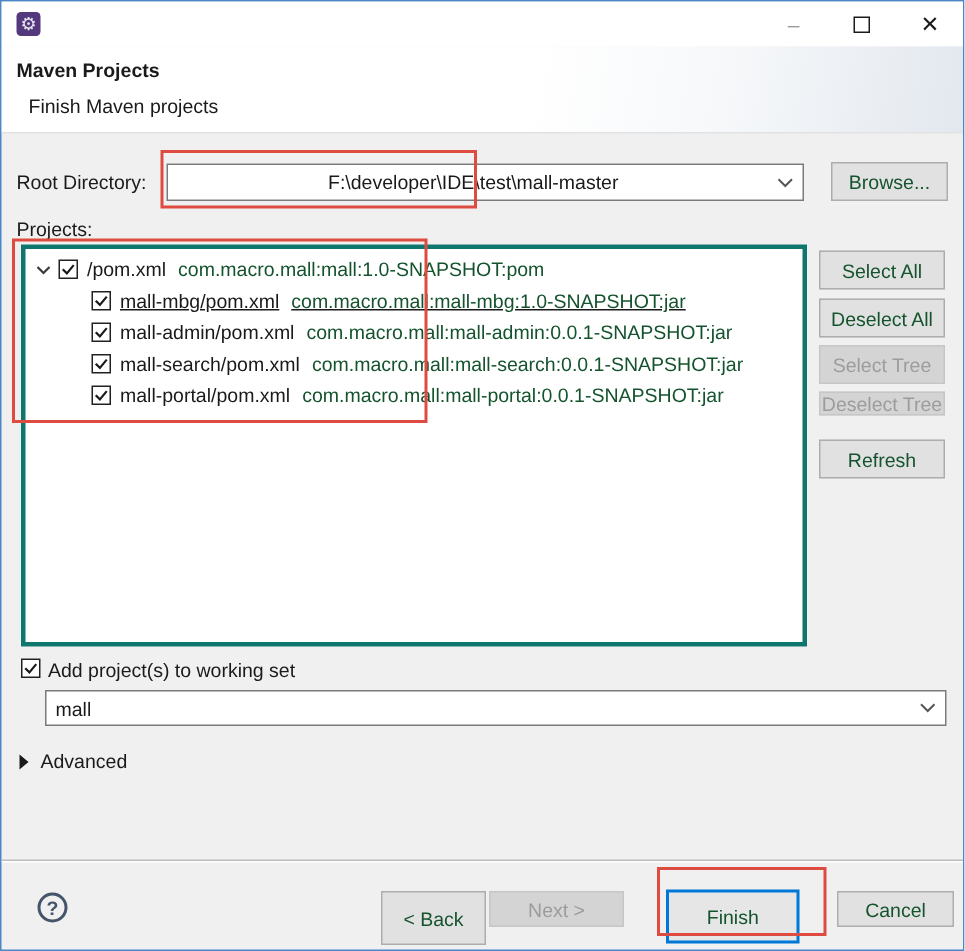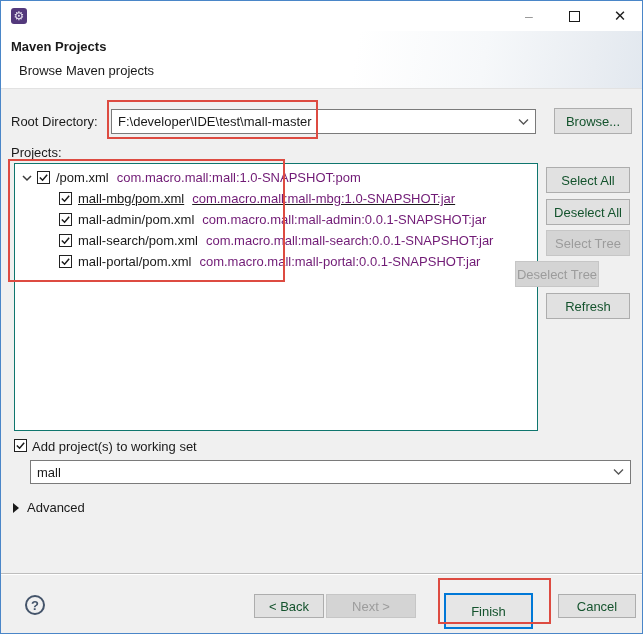--- a/index.html
+++ b/index.html
@@ -29,29 +29,29 @@
   
   .label{position:absolute;white-space:nowrap;}
   .combo{position:absolute;background:#ffffff;border:1px solid #7a7a7a;display:flex;align-items:center;
     padding:0 22px 0 6px;white-space:nowrap;overflow:hidden;}
   .combo .chev{position:absolute;right:6px;top:50%;transform:translateY(-50%);display:flex;}
   .btn{position:absolute;background:#e1e1e1;border:1px solid #adadad;color:#14532d;
     display:flex;align-items:center;justify-content:center;white-space:nowrap;cursor:default;}
   .btn.disabled{background:#d4d4d4;border-color:#c6c6c6;color:#9c9c9c;}
   .btn.default{border:2px solid #0078d7;background:#e6e6e6;}
   
-  .tree-panel{position:absolute;left:13px;top:162px;width:524px;height:268px;background:#ffffff;border:1px solid #0f766e;}
+  .tree-panel{position:absolute;left:13px;top:162px;width:524px;height:268px;background:#ffffff;border:3px solid #0f766e;}
   .tree-row{position:absolute;left:0;width:100%;height:21px;display:flex;align-items:center;}
   .tree-row.lvl0{padding-left:5px;}
   .tree-row.lvl1{padding-left:44px;}
   .expander{width:14px;display:flex;align-items:center;justify-content:center;margin-right:3px;}
   .checkbox{width:13px;height:13px;min-width:13px;background:#fff;border:1px solid #212121;
     display:inline-flex;align-items:center;justify-content:center;margin-right:6px;}
   .tree-name{margin-right:8px;white-space:nowrap;}
-  .tree-coords{color:#701a75;white-space:nowrap;}
+  .tree-coords{color:#14532d;white-space:nowrap;}
   
   .separator{position:absolute;left:0;top:572px;width:100%;height:2px;
     border-top:1px solid #bdbdbd;border-bottom:1px solid #ffffff;}
   .help-circle{position:absolute;left:24px;top:594px;width:20px;height:20px;border-radius:50%;
     border:2px solid #44546a;color:#44546a;font-weight:bold;display:flex;align-items:center;
     justify-content:center;font-size:13px;}
   
   .ws-check{position:absolute;left:13px;top:438px;}
   .advanced-arrow{width:0;height:0;border-top:5px solid transparent;border-bottom:5px solid transparent;
     border-left:6px solid #1a1a1a;display:inline-block;}
@@ -66,25 +66,25 @@
     <div class="app-icon">⚙</div>
     <div class="win-ctrl ctrl-min">–</div>
     <div class="win-ctrl ctrl-max">
         <span class="maxbox"></span>
       </div>
     <div class="win-ctrl ctrl-close">✕</div>
   </div>
 
   <div class="header">
     <div class="header-title">Maven Projects</div>
-    <div class="header-sub">Browse Maven projects</div>
+    <div class="header-sub">Finish Maven projects</div>
   </div>
 
   <div class="label" style="left:10px;top:113px;">Root Directory:</div>
-  <div class="combo" style="left:110px;top:108px;width:425px;height:25px;">
+  <div class="combo" style="left:110px;top:108px;width:425px;height:25px;justify-content:center;">
     <span>F:\developer\IDE\test\mall-master</span>
     <span class="chev">
       <svg width="11" height="7" viewBox="0 0 11 7">
           <polyline points="1,1 5.5,5.5 10,1" fill="none" stroke="#555" stroke-width="1.3"></polyline>
         </svg>
     </span>
   </div>
   <div class="btn" style="left:553px;top:107px;width:78px;height:26px;">Browse...</div>
 
   <div class="label" style="left:10px;top:144px;">Projects:</div>
@@ -137,21 +137,21 @@
           </svg>
       </span>
       <span class="tree-name">mall-portal/pom.xml</span>
       <span class="tree-coords">com.macro.mall:mall-portal:0.0.1-SNAPSHOT:jar</span>
     </div>
   </div>
 
   <div class="btn" style="left:545px;top:166px;width:84px;height:26px;">Select All</div>
   <div class="btn disabled" style="left:545px;top:229px;width:84px;height:26px;">Select Tree</div>
   <div class="btn" style="left:545px;top:198px;width:84px;height:26px;">Deselect All</div>
-  <div class="btn disabled" style="left:514px;top:260px;width:84px;height:26px;">Deselect Tree</div>
+  <div class="btn disabled" style="left:545px;top:260px;width:84px;height:16px;">Deselect Tree</div>
   <div class="btn" style="left:545px;top:292px;width:84px;height:26px;">Refresh</div>
 
   <span class="checkbox ws-check">
     <svg width="11" height="11" viewBox="0 0 12 12">
         <polyline points="2,6 5,9 10,3" fill="none" stroke="#1a1a1a" stroke-width="1.6"></polyline>
       </svg>
   </span>
   <div class="label" style="left:31px;top:438px;">Add project(s) to working set</div>
   <div class="combo" style="left:29px;top:459px;width:601px;height:24px;">
     <span>mall</span>
@@ -160,21 +160,21 @@
           <polyline points="1,1 5.5,5.5 10,1" fill="none" stroke="#555" stroke-width="1.3"></polyline>
         </svg>
     </span>
   </div>
 
   <span class="advanced-arrow" style="position:absolute;left:12px;top:502px;"></span>
   <div class="label" style="left:26px;top:499px;">Advanced</div>
 
   <div class="separator"></div>
   <div class="help-circle">?</div>
-  <div class="btn" style="left:253px;top:593px;width:70px;height:24px;text-align:right;">&lt; Back</div>
+  <div class="btn" style="left:253px;top:593px;width:70px;height:36px;text-align:right;">&lt; Back</div>
   <div class="btn disabled" style="left:325px;top:593px;width:90px;height:24px;">Next &gt;</div>
   <div class="btn default" style="left:443px;top:592px;width:89px;height:36px;">Finish</div>
   <div class="btn" style="left:557px;top:593px;width:78px;height:24px;">Cancel</div>
 
   <div class="annot" style="left: 106px; top: 99px; width: 211px; height: 39px; border-color: rgb(221, 75, 65);"></div>
   <div class="annot" style="left: 7px; top: 158px; width: 277px; height: 123px; border-color: rgb(221, 75, 65);"></div>
   <div class="annot" style="left: 437px; top: 577px; width: 113px; height: 46px; border-color: rgb(221, 75, 65);"></div>
 
 </div>
 

